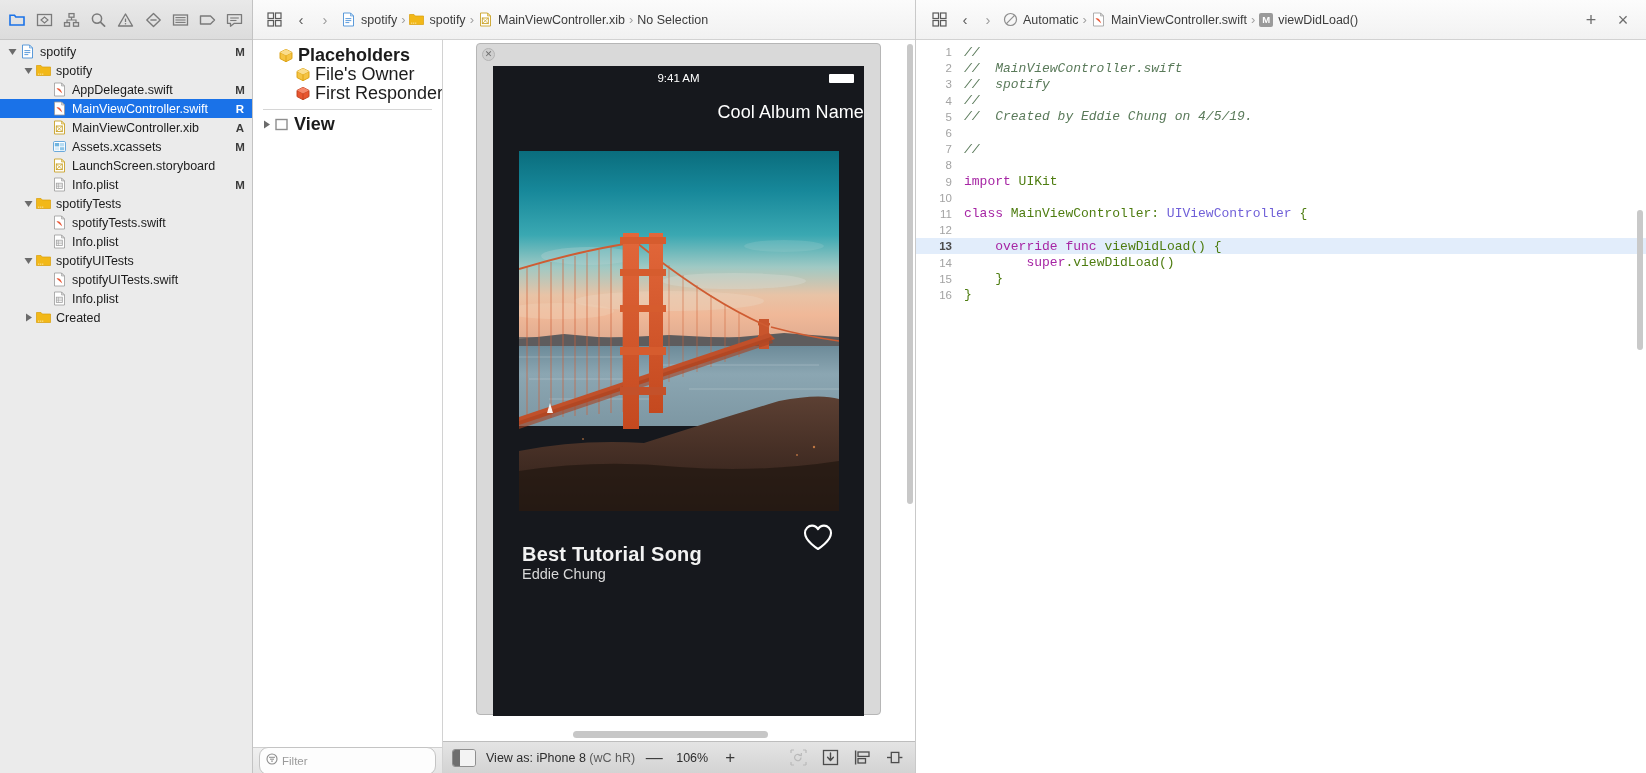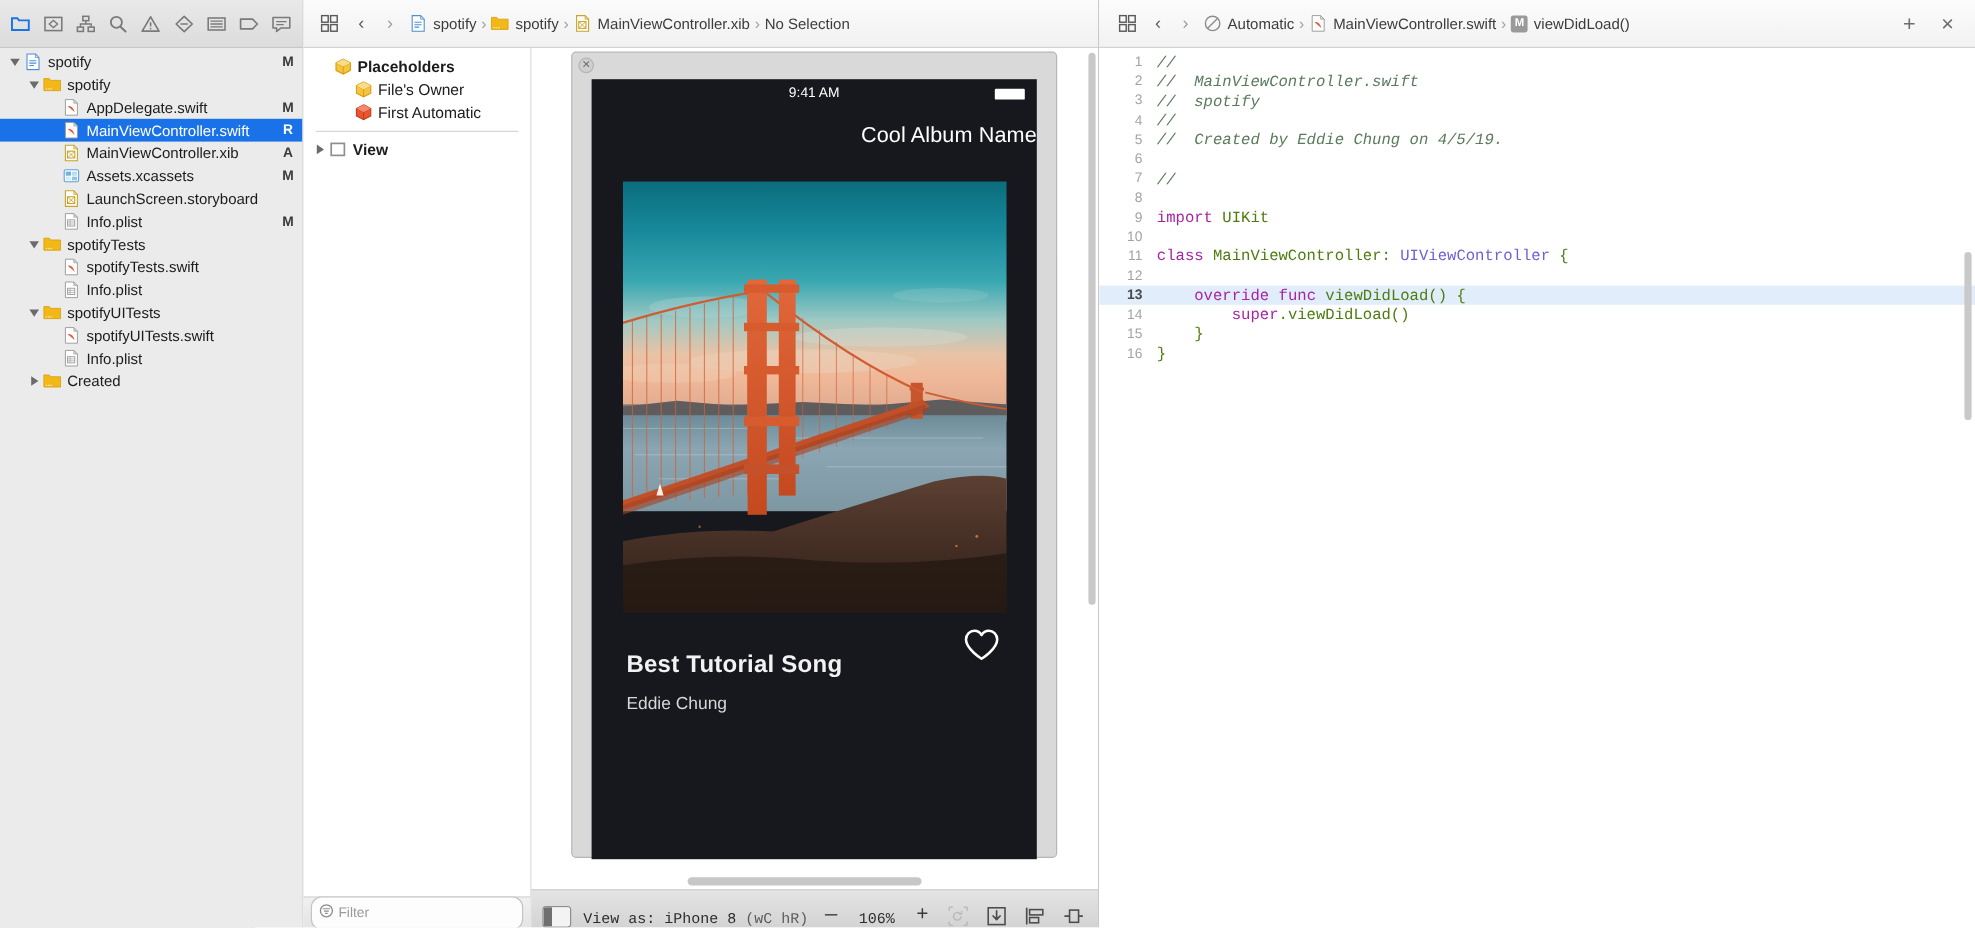--- a/index.html
+++ b/index.html
@@ -100,21 +100,21 @@
   
   #outline {
     width: 190px; flex: 0 0 190px;
     background: #ffffff;
     border-right: 1px solid #d2d2d2;
     display: flex; flex-direction: column;
   }
   .outline-list { flex: 1 1 auto; padding-top: 6px; overflow: hidden; }
   .ol-row {
     height: 19px; display: flex; align-items: center;
-    font-size: 13px; color: #1c1c1c; white-space: nowrap;
+    font-size: 18px; color: #1c1c1c; white-space: nowrap;
   }
   .ol-disc { width: 14px; flex: 0 0 14px; display:flex; align-items:center; justify-content:center; }
   .ol-icon { width: 17px; flex:0 0 17px; display:flex; align-items:center; justify-content:center; margin-right:4px;}
   .ol-divider { height: 1px; background: #d6d6d6; margin: 6px 10px 5px 10px; }
   .filter-bar {
     height: 26px; flex: 0 0 26px;
     border-top: 1px solid #cfcfcf;
     background: linear-gradient(to bottom,#f0f0f0,#e4e4e4);
     display: flex; align-items: center; padding: 0 6px;
   }
@@ -180,32 +180,32 @@
     text-align: right; color: #ffffff;
     font-size: 18px; margin-top: 14px; letter-spacing: .1px; padding-left: 27px;
   }
   .artwork {
     margin: 28px auto 0 auto;
     width: 320px; height: 360px;
     position: relative; overflow: hidden;
   }
   .song-block { padding: 32px 29px 0 29px; position: relative; }
   .song-title { color: #f2f2f2; font-size: 20px; font-weight: bold; letter-spacing: .2px;}
-  .song-artist { color: #d8d8d8; font-size: 14.5px; margin-top: 13px; }
+  .song-artist { color: #d8d8d8; font-size: 14.5px; margin-top: 0; }
   .heart {
     position: absolute; right: 31px; top: 13px;
   }
 
   .ib-bottom-bar {
     height: 32px; flex: 0 0 32px;
     background: linear-gradient(to bottom,#e4e4e4,#d3d3d3);
     border-top: 1px solid #bdbdbd;
-    display: flex; align-items: flex-end;
+    display: flex; align-items: center;
     padding: 0 9px; gap: 10px;
-    font-size: 12.5px; color: #2d2d2d; font-family: Liberation Mono, monospace;
+    font-size: 12.5px; color: #2d2d2d;
   }
   .panel-toggle {
     width: 24px; height: 18px;
     border: 1px solid #8e8e8e; border-radius: 3px;
     display: flex; align-items: stretch; overflow: hidden;
     background: #efefef;
   }
   .panel-toggle .pt-l { width: 7px; background: #6f6f6f; }
   .panel-toggle .pt-r { flex: 1 1 auto; background: #f3f3f3; }
   .view-as { white-space: nowrap; }
@@ -660,21 +660,21 @@
               <div style="width:27px;flex:0 0 27px;"></div>
               <div class="ol-disc"></div>
               <div class="ol-icon">
                 <svg width="16" height="15" viewBox="0 0 16 15">
                   <path d="M8 1.3 L14 4.4 L14 10.6 L8 13.7 L2 10.6 L2 4.4 Z" fill="#e8552f" stroke="#bb3c1c" stroke-width="0.9"></path>
                   <path d="M2 4.4 L8 7.5 L14 4.4" fill="none" stroke="#bb3c1c" stroke-width="0.8"></path>
                   <line x1="8" y1="7.5" x2="8" y2="13.7" stroke="#bb3c1c" stroke-width="0.8"></line>
                   <path d="M8 1.3 L14 4.4 L8 7.5 L2 4.4 Z" fill="#f5876a"></path>
                 </svg>
               </div>
-              <div style="">First Automatic</div>
+              <div style="">First Responder</div>
             </div>
             <div class="ol-divider"></div>
             <div class="ol-row">
               <div style="width:6px;flex:0 0 6px;"></div>
               <div class="ol-disc">
                 <svg width="11" height="11" viewBox="0 0 11 11">
                   <path d="M3 1.5 L9 5.5 L3 9.5 Z" fill="#6b6b6b"></path>
                 </svg>
               </div>
               <div class="ol-icon">

